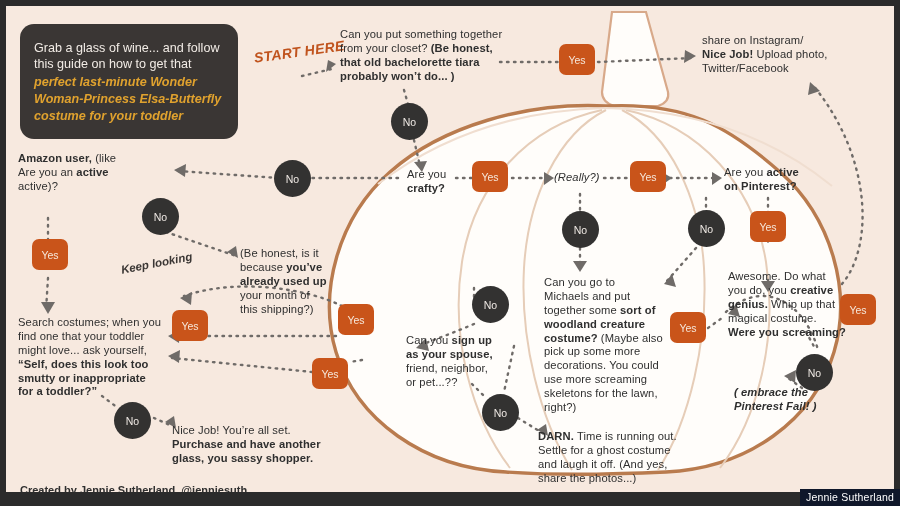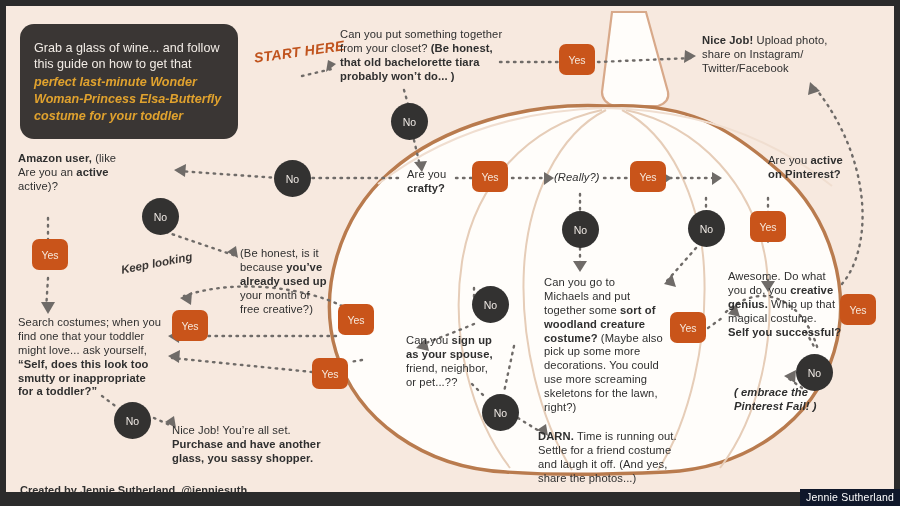--- a/index.html
+++ b/index.html
@@ -205,37 +205,37 @@
     <div id="keep-looking">Keep looking</div>
 
     <div class="txt t-mid" style="left:334px;top:22px;width:170px;">
       <div>Can you put something together</div>
       <div><span>from your closet?  </span><span class="b">(Be honest,</span></div>
       <div class="b">that old bachelorette tiara</div>
       <div class="b">probably won’t do... )</div>
     </div>
 
     <div class="txt t-mid" style="left:696px;top:28px;width:150px;">
+      <div>share on Instagram/</div>
       <div><span class="b">Nice Job!</span><span> Upload photo,</span></div>
-      <div>share on Instagram/</div>
       <div>Twitter/Facebook</div>
     </div>
 
     <div class="txt t-mid" style="left:12px;top:146px;width:150px;">
       <div><span class="b">Amazon user,</span><span> (like</span></div>
       <div><span>Are you an </span><span class="b">active</span></div>
       <div>active)?</div>
     </div>
 
     <div class="txt t-mid" style="left:234px;top:241px;width:106px;">
       <div>(Be honest, is it</div>
       <div><span>because </span><span class="b">you’ve</span></div>
       <div class="b">already used up</div>
       <div>your month of</div>
-      <div>free creative?)</div>
+      <div>this shipping?)</div>
     </div>
 
     <div class="txt t-mid" style="left:12px;top:310px;width:162px;">
       <div>Search costumes; when you</div>
       <div>find one that your toddler</div>
       <div>might love... ask yourself,</div>
       <div class="b">“Self, does this look too</div>
       <div class="b">smutty or inappropriate</div>
       <div class="b">for a toddler?”</div>
     </div>
@@ -246,21 +246,21 @@
       <div class="b">glass, you sassy shopper.</div>
     </div>
 
     <div class="txt t-mid" style="left:401px;top:162px;width:70px;">
       <div>Are you</div>
       <div class="b">crafty?</div>
     </div>
 
     <div class="txt t-mid i" style="left:548px;top:165px;width:60px;">(Really?)</div>
 
-    <div class="txt t-mid" style="left:718px;top:148px;width:110px;margin-left:44px;">
+    <div class="txt t-mid" style="left:718px;top:160px;width:110px;">
       <div><span>Are you </span><span class="b">active</span></div>
       <div class="b">on Pinterest?</div>
     </div>
 
     <div class="txt t-mid" style="left:538px;top:270px;width:122px;">
       <div>Can you go to</div>
       <div>Michaels and put</div>
       <div><span>together some </span><span class="b">sort of</span></div>
       <div class="b">woodland creature</div>
       <div><span class="b">costume?</span><span> (Maybe also</span></div>
@@ -273,31 +273,31 @@
 
     <div class="txt t-mid" style="left:400px;top:328px;width:110px;">
       <div><span>Can you </span><span class="b">sign up</span></div>
       <div class="b">as your spouse,</div>
       <div>friend, neighbor,</div>
       <div>or pet...??</div>
     </div>
 
     <div class="txt t-mid" style="left:532px;top:424px;width:160px;">
       <div><span class="b">DARN.</span><span>  Time is running out.</span></div>
-      <div>Settle for a friend costume</div>
+      <div>Settle for a ghost costume</div>
       <div>and laugh it off.  (And yes,</div>
       <div>share the photos...)</div>
     </div>
 
     <div class="txt t-mid" style="left:722px;top:264px;width:128px;">
       <div>Awesome.  Do what</div>
       <div><span>you do, you </span><span class="b">creative</span></div>
       <div><span class="b">genius.</span><span> Whip up that</span></div>
       <div>magical costume.</div>
-      <div class="b">Self you successful?</div>
+      <div class="b">Were you screaming?</div>
     </div>
 
     <div class="txt t-mid i b" style="left:728px;top:380px;width:130px;">
       <div>( embrace the</div>
       <div>Pinterest Fail! )</div>
     </div>
 
     <div class="yes-box" style="left:553px;top:38px;">Yes</div>
     <div class="no-dot" style="left:385px;top:97px;">No</div>
     <div class="no-dot" style="left:268px;top:154px;">No</div>

